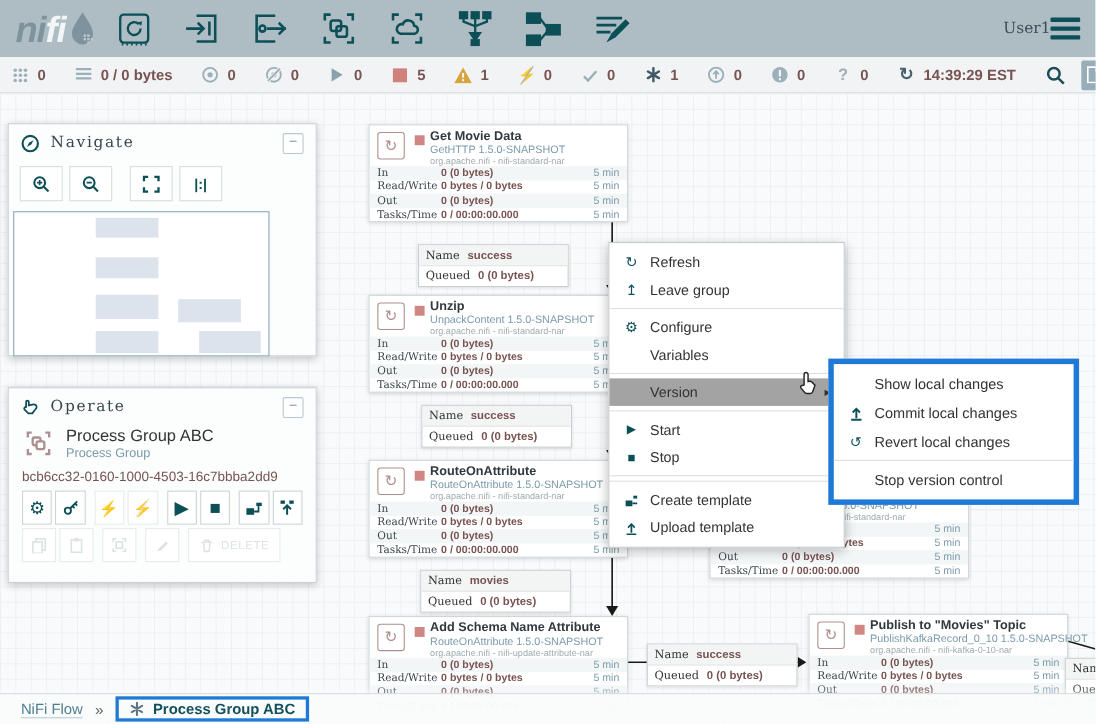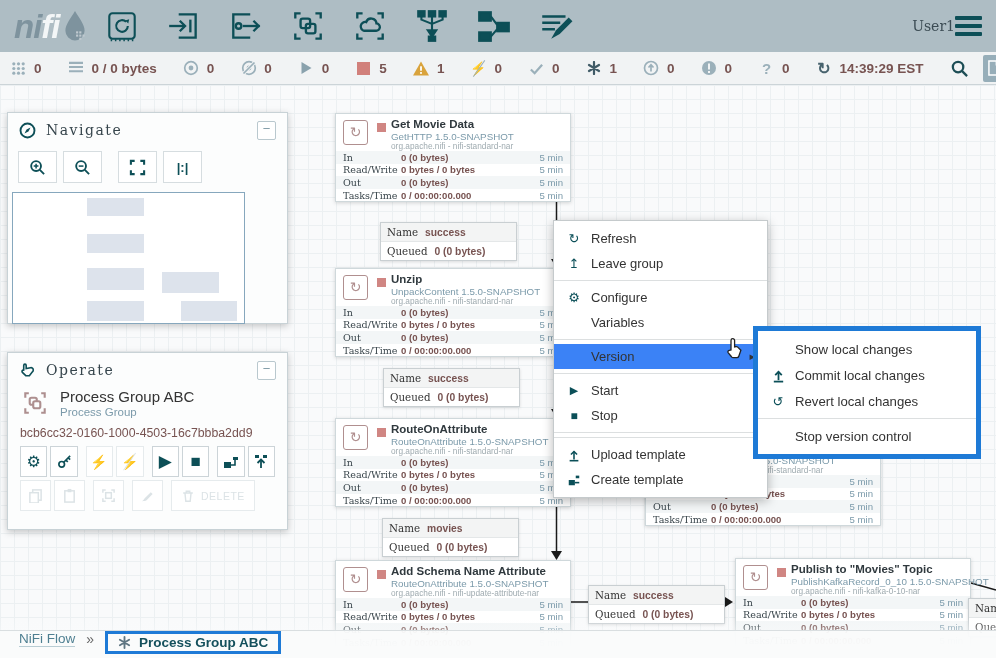--- a/index.html
+++ b/index.html
@@ -69,29 +69,29 @@
   .op-id{padding:7px 12px 3px;font-size:12.3px;color:#775351;}
   .op-btnrow{display:flex;gap:3px;padding:3px 12px 0;}
   .op-btn{width:31px;height:31px;border:1px solid #ccd4d8;background:#fff;display:flex;align-items:center;justify-content:center;color:#0d4f57;font-size:14px;cursor:pointer;box-sizing:border-box;}
   .op-btn.dis{color:#dce3e6;border-color:#e6ebed;cursor:default;}
   .op-btn.gap{margin-right:5px;}
   .op-btn.wide{width:auto;padding:0 9px;gap:6px;font-size:10.5px;letter-spacing:.5px;}
   
   .ctx-menu{position:absolute;width:215px;background:#fff;border:1px solid #c5cacc;box-shadow:0 3px 10px rgba(0,0,0,.28);padding:5px 0;z-index:6;box-sizing:border-box;}
   .mi{display:flex;align-items:center;height:25px;padding:0 12px;font-size:13px;color:#333;gap:9px;cursor:pointer;white-space:nowrap;}
   .mi .mic{width:16px;text-align:center;color:#0b4f58;font-size:13px;flex:none;display:flex;align-items:center;justify-content:center;}
-  .mi.hl{background:#3b82f6;justify-content:center;}
+  .mi.hl{background:#a3a3a3;justify-content:center;}
   .mi .sub-arrow{margin-left:auto;font-size:11px;color:#333;}
   .mdiv{height:1px;background:#dcdfe0;margin:4px 0;}
   .submenu-outer{position:absolute;border:5px solid #1e7ad6;background:#fff;width:218px;z-index:7;box-sizing:content-box;}
   .submenu{padding:5px 0;}
   .submenu .mi{height:26px;font-size:13.2px;}
   .cursor{position:absolute;z-index:8;}
   
-  .crumbs{position:absolute;left:0;right:0;bottom:0;height:28px;background:rgba(250,251,251,.93);border-top:1px solid #d9dee0;display:flex;align-items:flex-start;gap:11px;padding:0 19px;z-index:9;font-size:13.5px;box-sizing:border-box;}
+  .crumbs{position:absolute;left:0;right:0;bottom:0;height:28px;background:rgba(250,251,251,.93);border-top:1px solid #d9dee0;display:flex;align-items:center;gap:11px;padding:0 19px;z-index:9;font-size:13.5px;box-sizing:border-box;}
   .crumb-root{color:#4e7f91;border-bottom:1px solid #b9cdd4;cursor:pointer;}
   .crumb-sep{color:#666;font-size:14px;}
   .crumb-cur{display:flex;align-items:center;gap:8px;border:3px solid #1e7ad6;padding:1px 10px;font-weight:bold;color:#14505c;}
   .crumb-cur .ast{color:#5f7682;display:flex;}
 </style>
 </head>
 <body>
 
 <div class="app">
 
@@ -770,36 +770,36 @@
           <span class="mic">
             <span style="font-size:12px;">■</span>
           </span>
           <span>Stop</span>
         </div>
         <div class="mdiv"></div>
         <div class="mdiv"></div>
         <div class="mi">
           <span class="mic">
             <svg width="14" height="14" viewBox="0 0 16 16">
+              <rect x="2" y="8" width="7" height="6" fill="currentColor"></rect>
+              <path d="M9 11h5" stroke="currentColor" stroke-width="1.8"></path>
+              <rect x="10" y="3" width="4" height="3" fill="currentColor"></rect>
+            </svg>
+          </span>
+          <span>Create template</span>
+        </div>
+        <div class="mi">
+          <span class="mic">
+            <svg width="14" height="14" viewBox="0 0 16 16">
               <path d="M8 13V4" stroke="currentColor" stroke-width="1.8" fill="none"></path>
               <path d="M4.5 7.5L8 4l3.5 3.5" stroke="currentColor" stroke-width="1.8" fill="none"></path>
               <path d="M3 14.5h10" stroke="currentColor" stroke-width="1.8"></path>
             </svg>
           </span>
           <span>Upload template</span>
-        </div>
-        <div class="mi">
-          <span class="mic">
-            <svg width="14" height="14" viewBox="0 0 16 16">
-              <rect x="2" y="8" width="7" height="6" fill="currentColor"></rect>
-              <path d="M9 11h5" stroke="currentColor" stroke-width="1.8"></path>
-              <rect x="10" y="3" width="4" height="3" fill="currentColor"></rect>
-            </svg>
-          </span>
-          <span>Create template</span>
         </div>
       </div>
 
     <div class="submenu-outer" style="left:753px;top:241px;">
       <div class="submenu" id="submenu">
           <div class="mi">
             <span class="mic"></span>
             <span>Show local changes</span>
           </div>
           <div class="mi">

